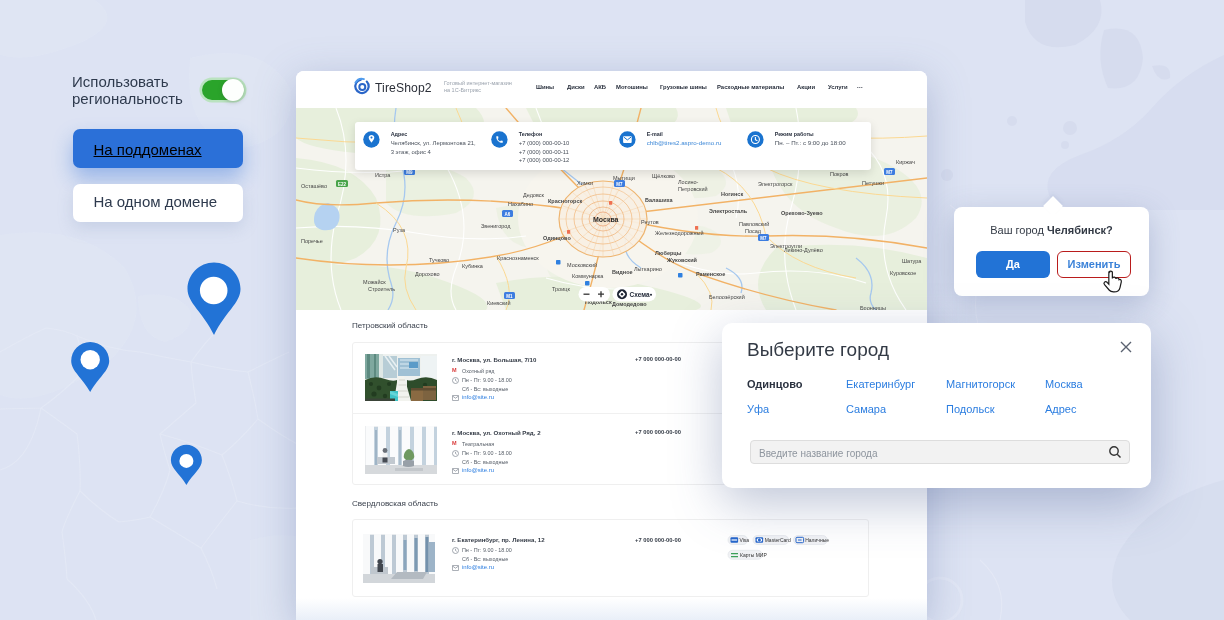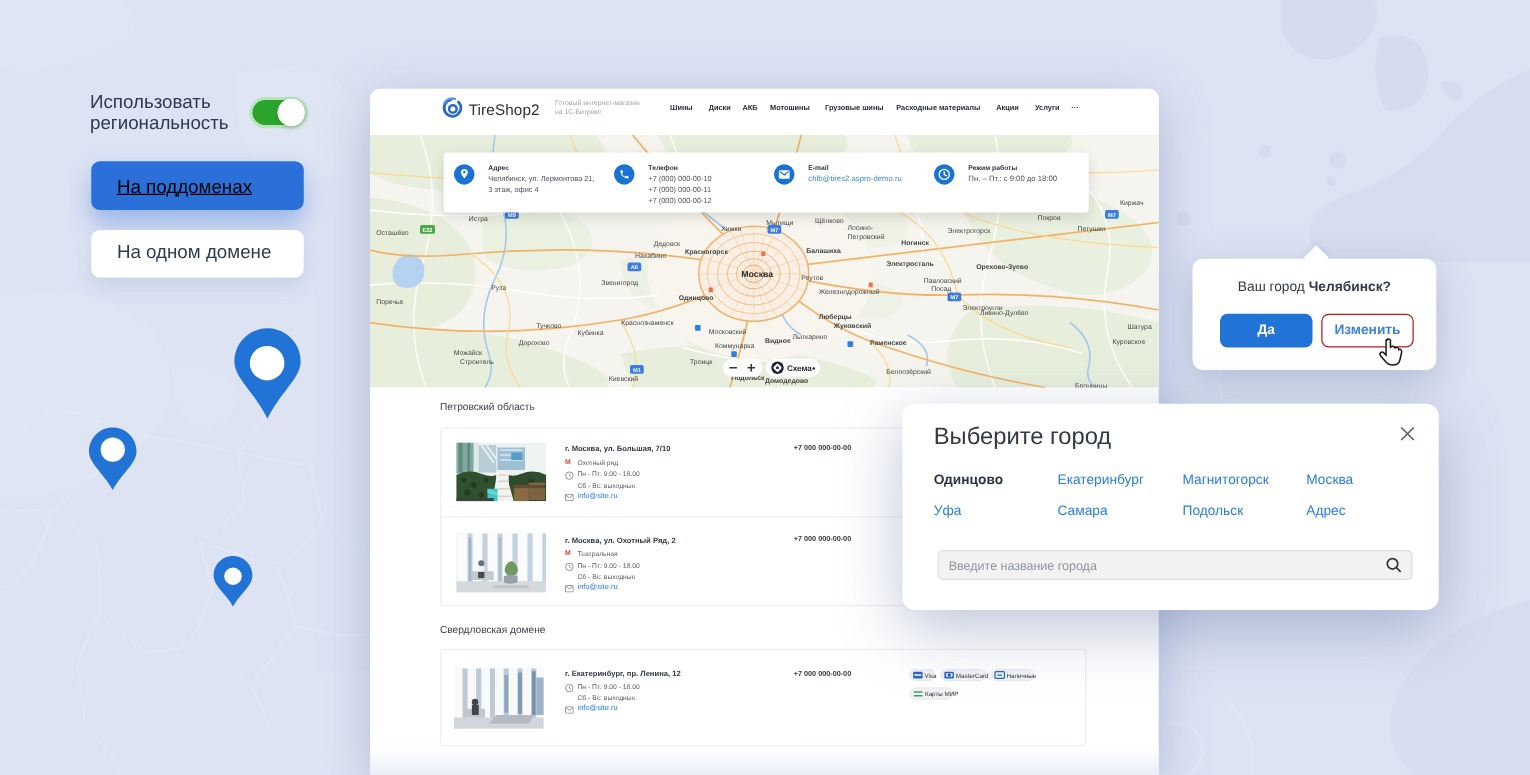--- a/index.html
+++ b/index.html
@@ -395,21 +395,21 @@
       <path d="M3.5,1.8 v1.7 l1.2,0.8" stroke="#8b929c" stroke-width="0.8" fill="none"></path>
     </svg>
   <div class="abs" style="left:166px;top:379px;font-size:5.4px;color:#555c66;">Пн - Пт: 9.00 - 18.00</div>
   <div class="abs" style="left:166px;top:388px;font-size:5.4px;color:#555c66;">Сб - Вс: выходные</div>
   <svg class="abs" style="left:156px;top:396.5px" width="7" height="6" viewBox="0 0 7 6">
       <rect x="0.4" y="0.4" width="6.2" height="5.2" rx="0.6" fill="none" stroke="#8b929c" stroke-width="0.8"></rect>
       <path d="M0.5,1 l3,2.2 l3,-2.2" stroke="#8b929c" stroke-width="0.8" fill="none"></path>
     </svg>
   <div class="abs" style="left:166px;top:396px;font-size:6px;color:#2b7de0;">info@site.ru</div>
 
-  <div class="abs" style="left:56px;top:428px;font-size:8.1px;color:#3a414d;">Свердловская домене</div>
+  <div class="abs" style="left:56px;top:428px;font-size:8.1px;color:#3a414d;">Свердловская область</div>
   <div class="abs" style="left:56px;top:448px;width:517px;height:78px;background:#fff;border:1px solid #efefef;border-radius:3px;"></div>
 
   <svg class="abs" style="left:67px;top:463px" width="72" height="49" viewBox="0 0 72 49">
     <rect width="72" height="49" fill="#e8ebee"></rect>
     <g fill="#f8f9fa">
       <rect x="0" y="0" width="7" height="42"></rect>
         <rect x="11" y="0" width="7" height="42"></rect>
         <rect x="22" y="0" width="7" height="42"></rect>
         <rect x="33" y="0" width="7" height="42"></rect>
         <rect x="44" y="0" width="7" height="42"></rect>

